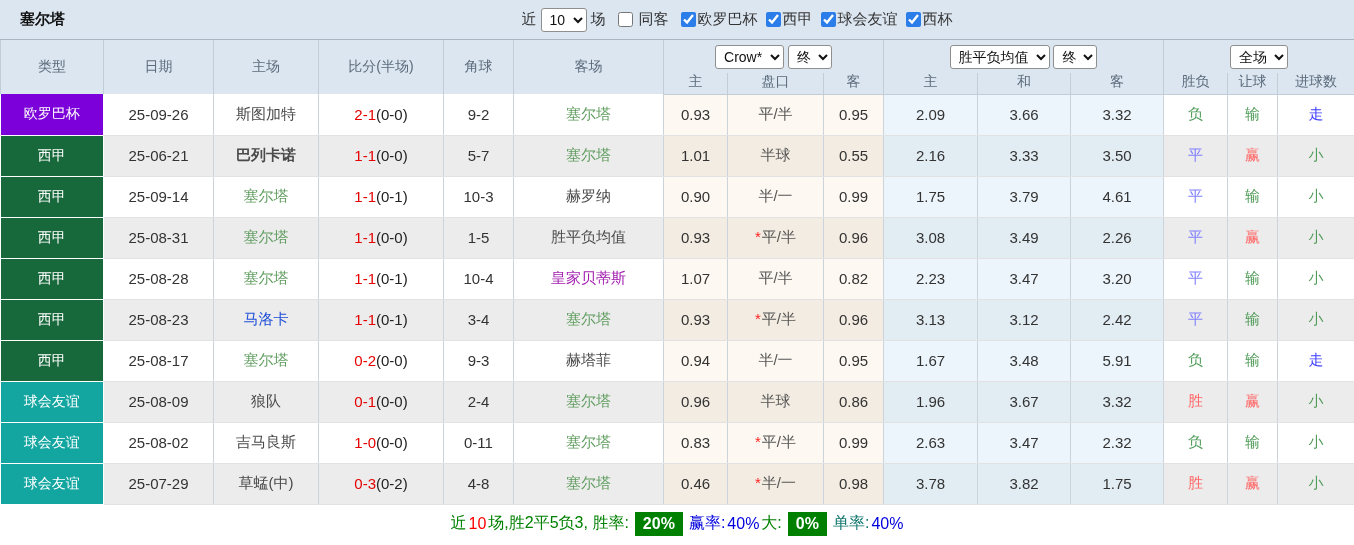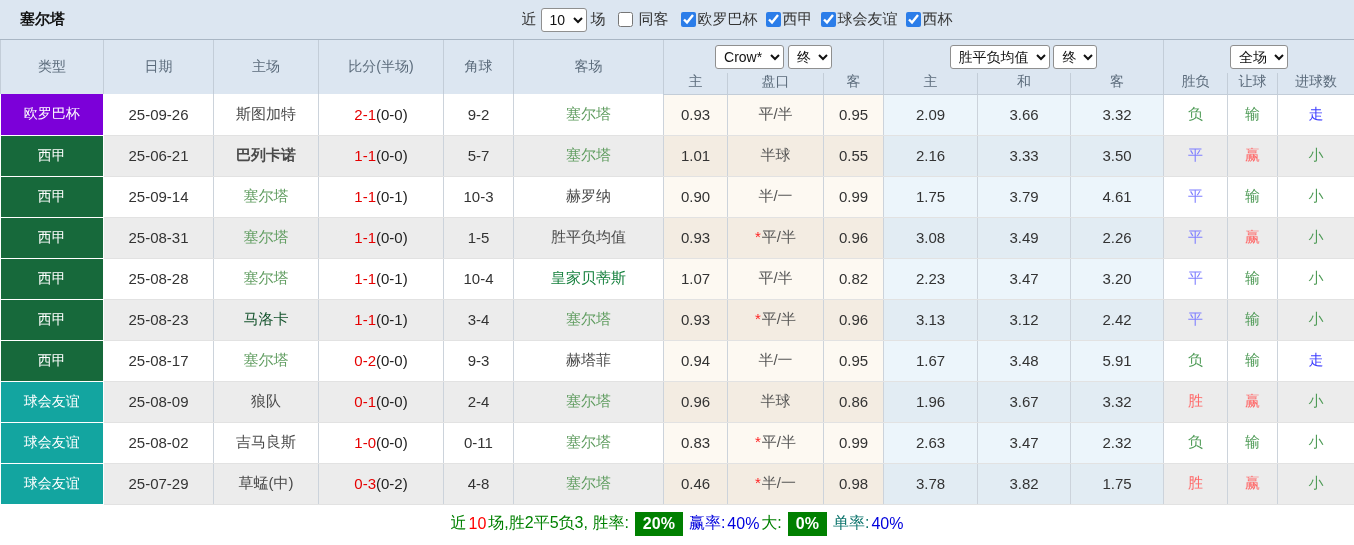--- a/index.html
+++ b/index.html
@@ -256,35 +256,35 @@
         <td style="color: rgb(128, 128, 255);">平</td>
         <td style="color: rgb(255, 102, 102);">赢</td>
         <td style="color: rgb(79, 155, 87);">小</td>
       </tr>
       <tr>
         <td class="type-cell" style="background: rgb(23, 105, 59);">西甲</td>
         <td>25-08-28</td>
         <td style="color: rgb(95, 156, 95);">塞尔塔</td>
         <td><span style="color: rgb(230, 0, 0);">1-1</span><span style="color: rgb(34, 34, 34);">(0-1)</span></td>
         <td>10-4</td>
-        <td style="color: #15803d;">皇家贝蒂斯</td>
+        <td style="color: #a21caf;">皇家贝蒂斯</td>
         <td class="col-warm">1.07</td>
         <td class="col-warm"><span class="handicap-text">平/半</span></td>
         <td class="col-warm">0.82</td>
         <td class="col-blue">2.23</td>
         <td class="col-blue">3.47</td>
         <td class="col-blue">3.20</td>
         <td style="color: rgb(128, 128, 255);">平</td>
         <td style="color: rgb(79, 155, 87);">输</td>
         <td style="color: rgb(79, 155, 87);">小</td>
       </tr>
       <tr>
         <td class="type-cell" style="background: rgb(23, 105, 59);">西甲</td>
         <td>25-08-23</td>
-        <td style="color: #14532d; font-family: Liberation Serif, serif;">马洛卡</td>
+        <td style="color: #1d4ed8; font-family: Liberation Serif, serif;">马洛卡</td>
         <td><span style="color: rgb(230, 0, 0);">1-1</span><span style="color: rgb(34, 34, 34);">(0-1)</span></td>
         <td>3-4</td>
         <td style="color: rgb(95, 156, 95);">塞尔塔</td>
         <td class="col-warm">0.93</td>
         <td class="col-warm"><span class="star">*</span><span class="handicap-text">平/半</span></td>
         <td class="col-warm">0.96</td>
         <td class="col-blue">3.13</td>
         <td class="col-blue">3.12</td>
         <td class="col-blue">2.42</td>
         <td style="color: rgb(128, 128, 255);">平</td>

